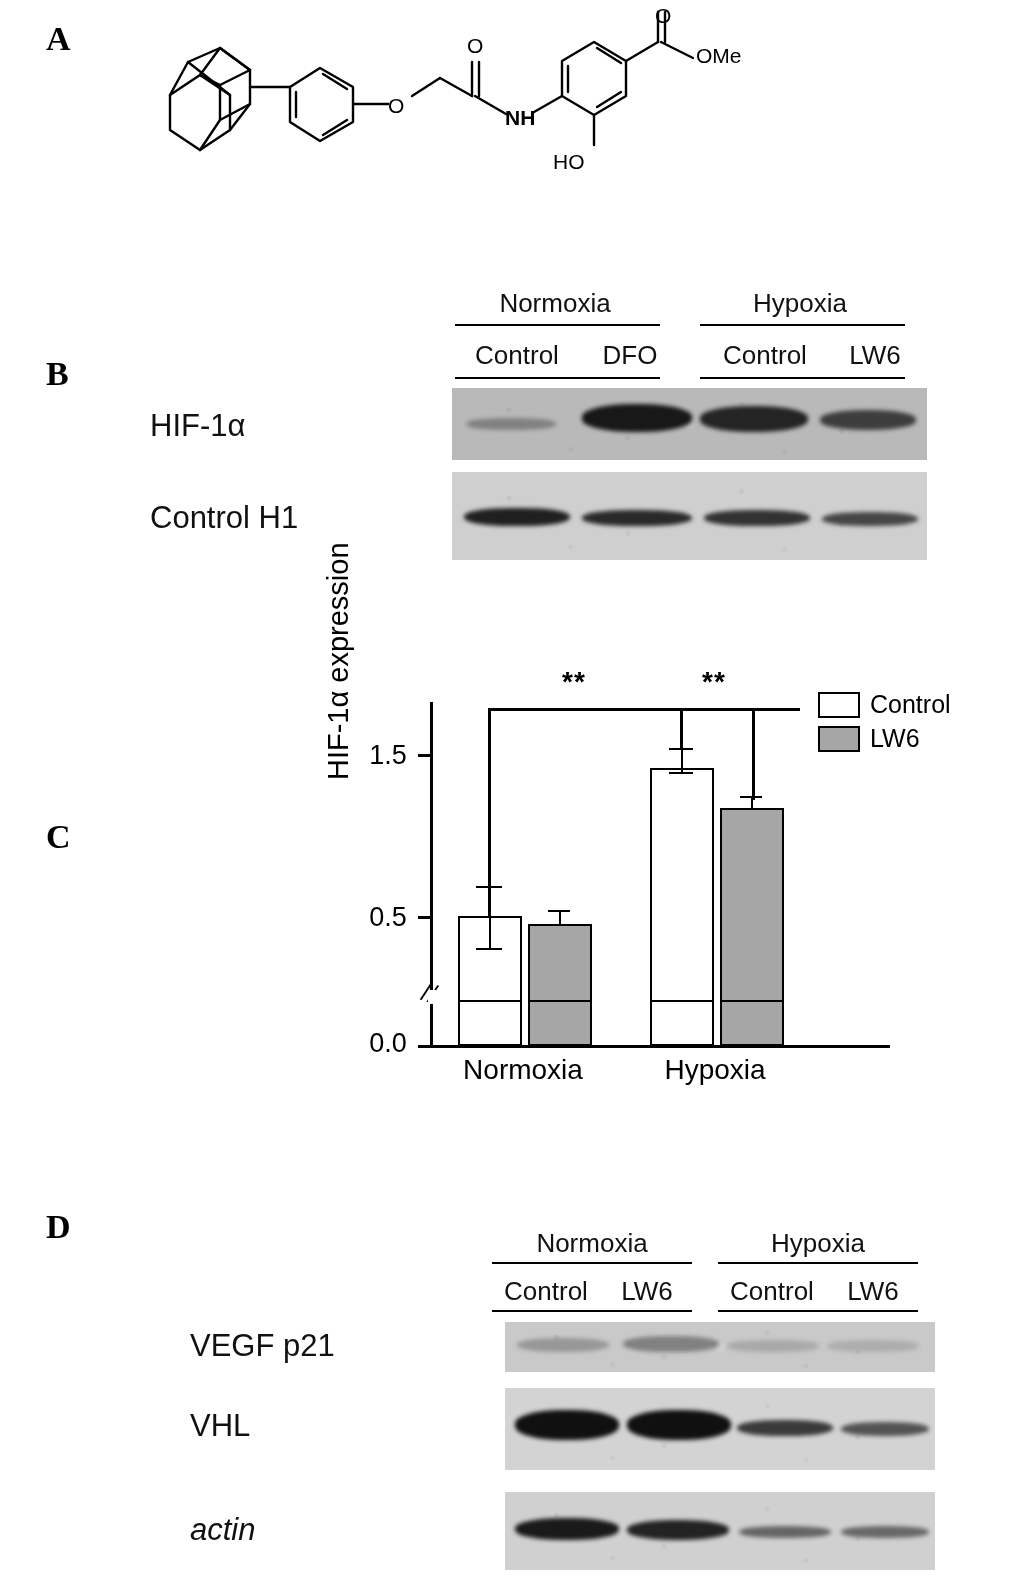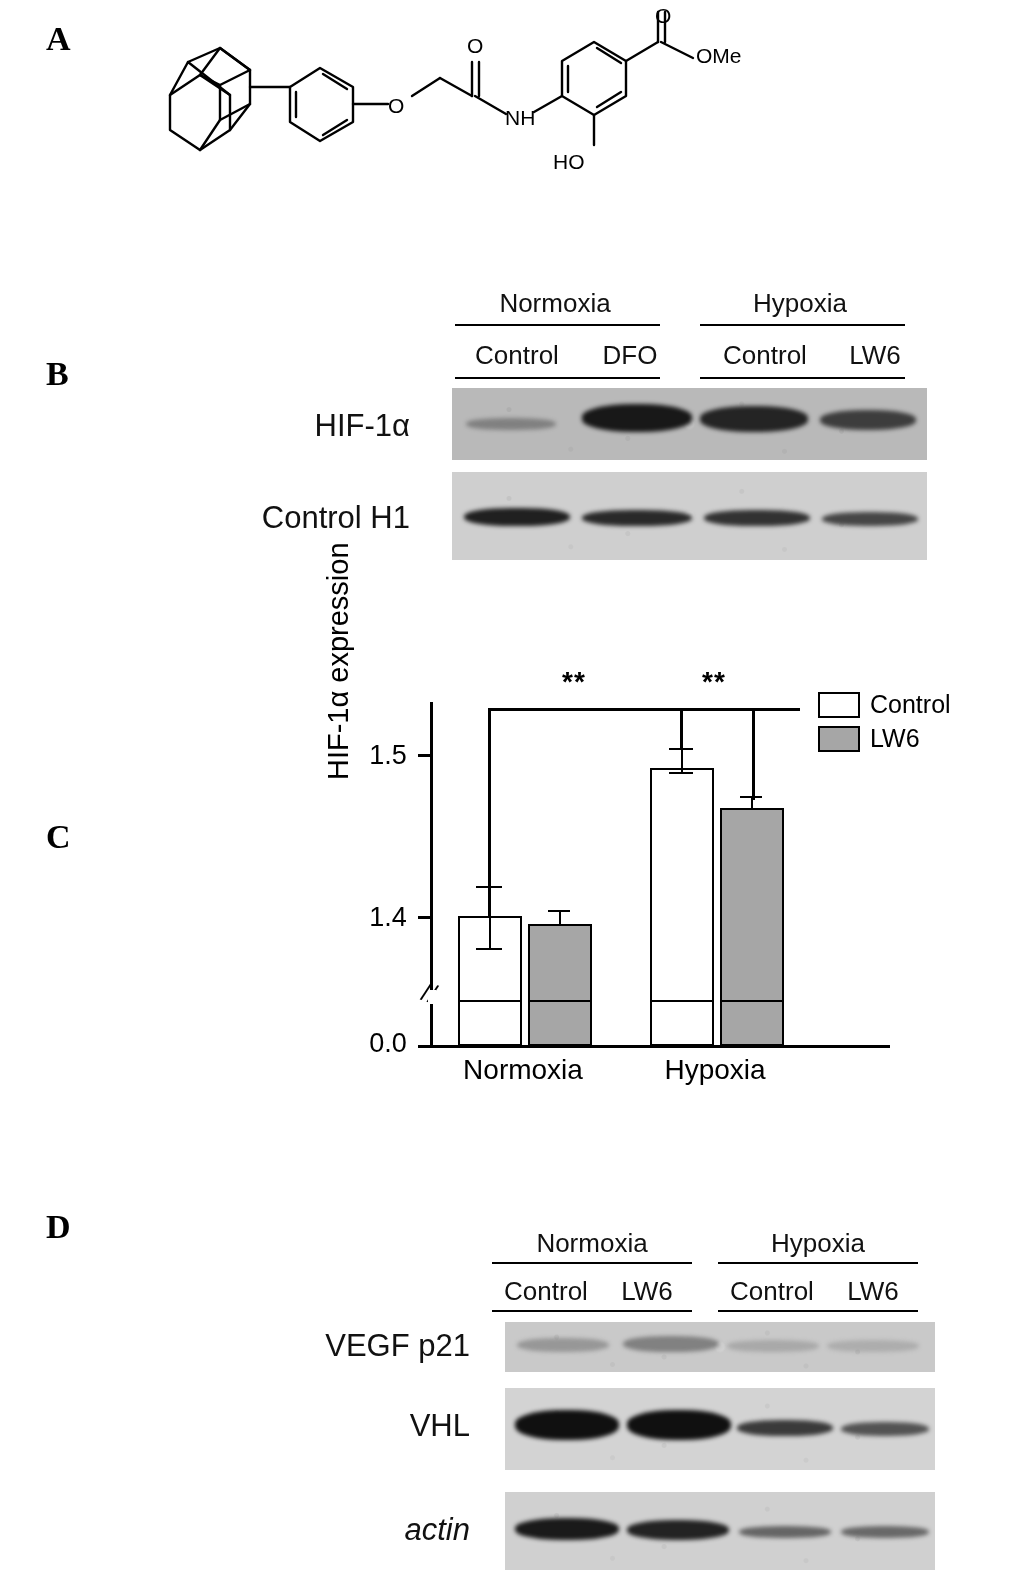--- a/index.html
+++ b/index.html
@@ -46,21 +46,21 @@
     color: #111;
   }
   .blot-rule {
     position: absolute;
     height: 2px;
     background: #000;
   }
   .blot-row-label {
     position: absolute;
     font-size: 31px;
-    text-align: right;
+    text-align: left;
     font-family: "Liberation Sans", sans-serif;
     color: #111;
     white-space: nowrap;
   }
   .blot-strip {
     position: absolute;
     background: #d9d9d9;
     overflow: hidden;
   }
   .band {
@@ -201,21 +201,21 @@
       <line x1="555" y1="42" x2="555" y2="12"></line>
       <line x1="551" y1="42" x2="583" y2="58"></line>
 
       <line x1="484" y1="115" x2="484" y2="145"></line>
     </g>
   </svg>
   <div class="chem-label" style="left:545px; top:4px;">O</div>
   <div class="chem-label" style="left:586px; top:44px;">OMe</div>
   <div class="chem-label" style="left:357px; top:34px;">O</div>
   <div class="chem-label" style="left:278px; top:94px;">O</div>
-  <div class="chem-label" style="left:395px; top:106px;">NH</div>
+  <div class="chem-label" style="left:395px; top:106px;font-weight:bold;">NH</div>
   <div class="chem-label" style="left:443px; top:150px;">HO</div>
 </div>
 
 <div class="panel-letter" style="left:46px; top:355px;">B</div>
 
 <div class="blot-group" style="left:0; top:0;">
 
   <div class="blot-head-label" style="left:455px; top:288px; width:200px;">Normoxia</div>
   <div class="blot-head-label" style="left:700px; top:288px; width:200px;">Hypoxia</div>
   <div class="blot-rule" style="left:455px; top:324px; width:205px;"></div>
@@ -248,21 +248,21 @@
   </div>
 </div>
 
 <div class="panel-letter" style="left:46px; top:818px;">C</div>
 
 <div id="panel-c-chart">
 
   <div id="c-ylabel">HIF-1α expression</div>
 
   <div class="c-tick-label" style="left:28px; top:80px;">1.5</div>
-  <div class="c-tick-label" style="left:28px; top:242px;">1.4</div>
+  <div class="c-tick-label" style="left:28px; top:242px;">0.5</div>
   <div class="c-tick-label" style="left:28px; top:368px;">0.0</div>
 
   <div class="c-axis" style="left:100px; top:42px; width:3px; height:345px;"></div>
   <div class="c-axis" style="left:100px; top:385px; width:460px; height:3px;"></div>
 
   <div class="c-axis" style="left:88px; top:94px; width:14px; height:3px;"></div>
   <div class="c-axis" style="left:88px; top:256px; width:14px; height:3px;"></div>
   <div class="c-axis" style="left:88px; top:385px; width:14px; height:3px;"></div>
 
   <div class="axis-break" style="left:92px; top:318px;">//</div>

